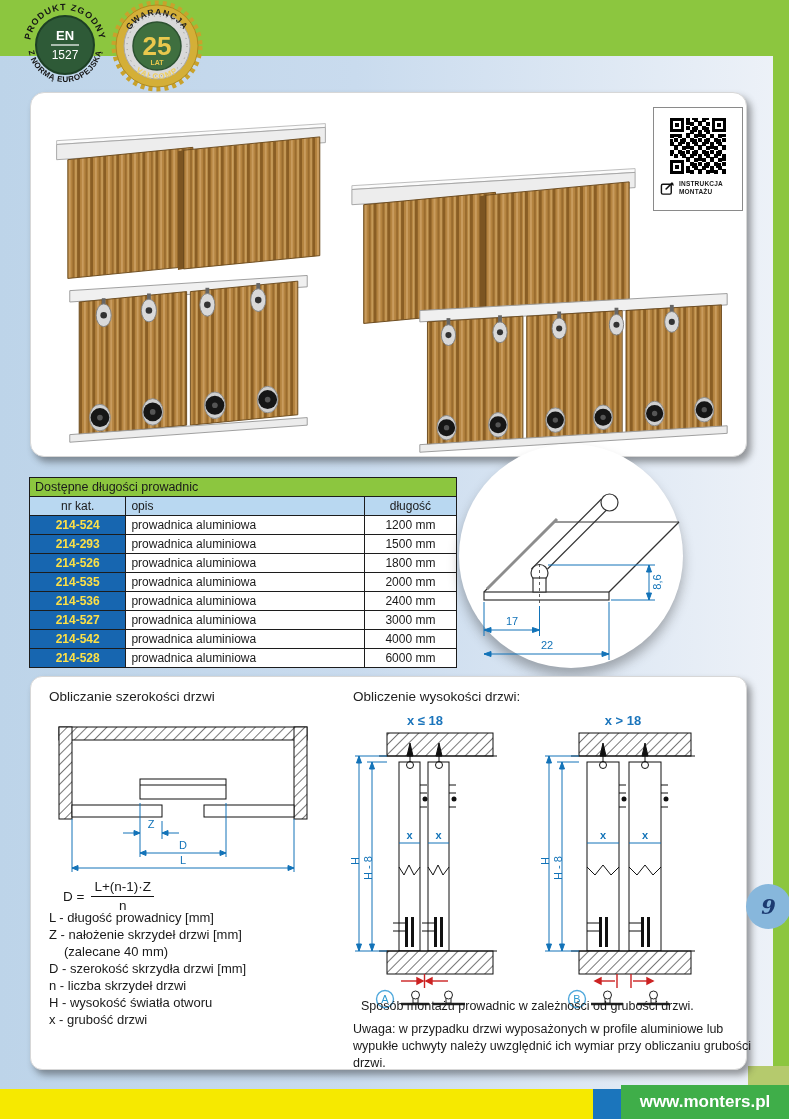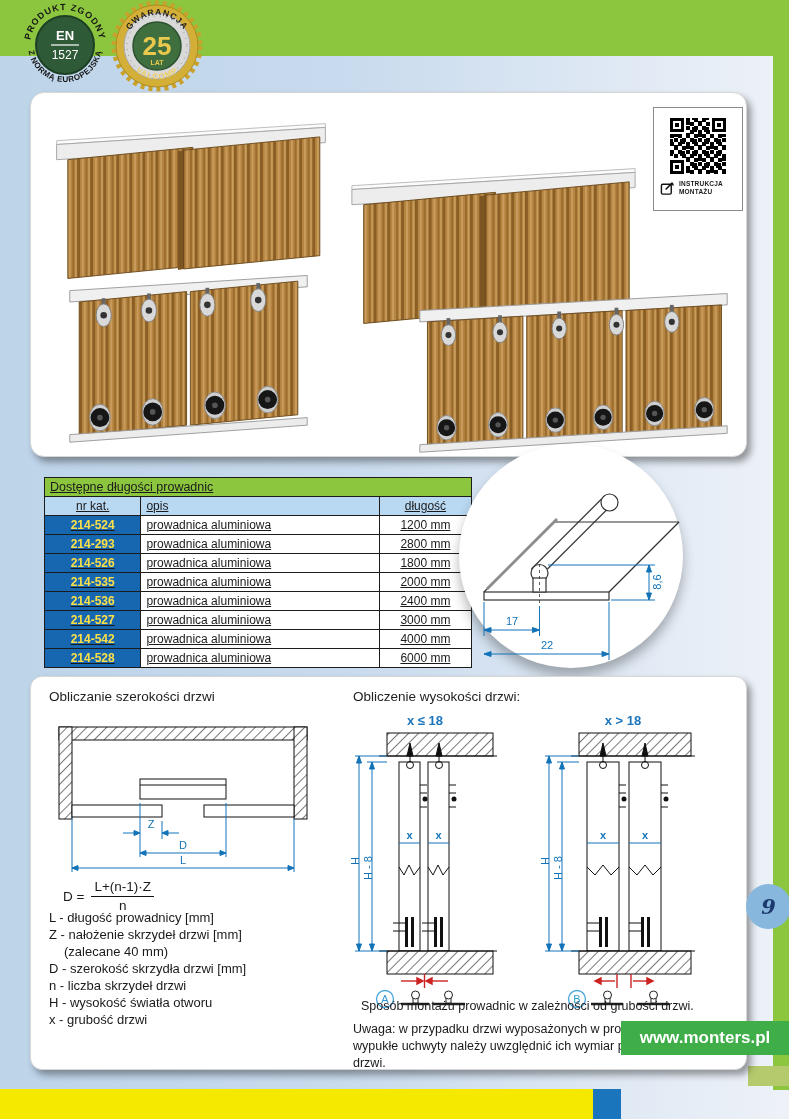--- a/index.html
+++ b/index.html
@@ -5,30 +5,30 @@
   html,body{margin:0;padding:0;background:#888;}
   #page{position:relative;width:789px;height:1119px;margin:0 auto;overflow:hidden;
         background:linear-gradient(90deg,#bdd4e9 0%,#c9dbee 45%,#eef2f8 100%);
         font-family:"Liberation Sans", sans-serif;color:#1a1a1a;}
   .abs{position:absolute;}
   .top-strip{left:0;top:0;width:789px;height:56px;background:#8cc63f;}
   .right-strip{right:0;top:0;width:16px;height:1090px;background:#8cc63f;}
   .corner-sq{right:0;top:1066px;width:41px;height:20px;background:#b5ca6d;}
   .bar-yellow{left:0;top:1089px;width:593px;height:30px;background:#f6e900;}
   .bar-blue{left:593px;top:1089px;width:28px;height:30px;background:#1b75bc;}
-  .bar-green{left:621px;top:1021px;width:168px;height:34px;background:#3fae49;
+  .bar-green{left:621px;top:1085px;width:168px;height:34px;background:#3fae49;
              color:#fff;font-weight:bold;font-size:17px;text-align:center;line-height:34px;}
   .panel{background:#fff;border:1px solid #d7d7d7;box-shadow:4px 5px 7px rgba(40,40,40,.45);}
   .product-panel{left:30px;top:92px;width:715px;height:363px;border-radius:14px;}
   .calc-panel{left:30px;top:676px;width:715px;height:392px;border-radius:12px;}
   .qr-box{position:absolute;left:622px;top:14px;width:88px;height:102px;border:1px solid #8a8a8a;background:#fff;}
   .qr-box svg.qr{display:block;margin:6px auto 2px auto;}
   .qr-cap{display:flex;align-items:center;gap:4px;padding:0 6px;}
   .qr-cap .txt{font-size:6.5px;font-weight:bold;line-height:8px;letter-spacing:.2px;}
-  .tbl{left:44px;top:477px;width:428px;border-collapse:collapse;font-size:12px;text-decoration:underline;}
+  .tbl{left:29px;top:477px;width:428px;border-collapse:collapse;font-size:12px;}
   .tbl td,.tbl th{border:1px solid #1c1c1c;padding:0 5px;height:18px;}
   .tbl .ttl{background:#8cc63f;font-weight:normal;text-align:left;font-size:12.5px;}
   .tbl .hd{background:#b9d8f1;font-weight:normal;}
   .tbl .hd.c1,.tbl .hd.c3{text-align:center;margin-top:23px;}
   .tbl .hd.c2{text-align:left;}
   .tbl td.nr{background:#1766b0;color:#fde047;font-weight:bold;text-align:center;width:80px;}
   .tbl td.ops{background:#fff;width:214px;}
   .tbl td.len{background:#fff;text-align:center;width:76px;}
   .profile-circle{left:459px;top:444px;width:224px;height:224px;border-radius:50%;background:#fff;
                   box-shadow:0 8px 12px rgba(40,40,40,.35);}
@@ -299,21 +299,21 @@
       <th class="hd c3">długość</th>
     </tr>
     <tr>
           <td class="nr">214-524</td>
           <td class="ops">prowadnica aluminiowa</td>
           <td class="len">1200 mm</td>
         </tr>
     <tr>
           <td class="nr">214-293</td>
           <td class="ops">prowadnica aluminiowa</td>
-          <td class="len">2800 mm</td>
+          <td class="len">1500 mm</td>
         </tr>
     <tr>
           <td class="nr">214-526</td>
           <td class="ops">prowadnica aluminiowa</td>
           <td class="len">1800 mm</td>
         </tr>
     <tr>
           <td class="nr">214-535</td>
           <td class="ops">prowadnica aluminiowa</td>
           <td class="len">2000 mm</td>

